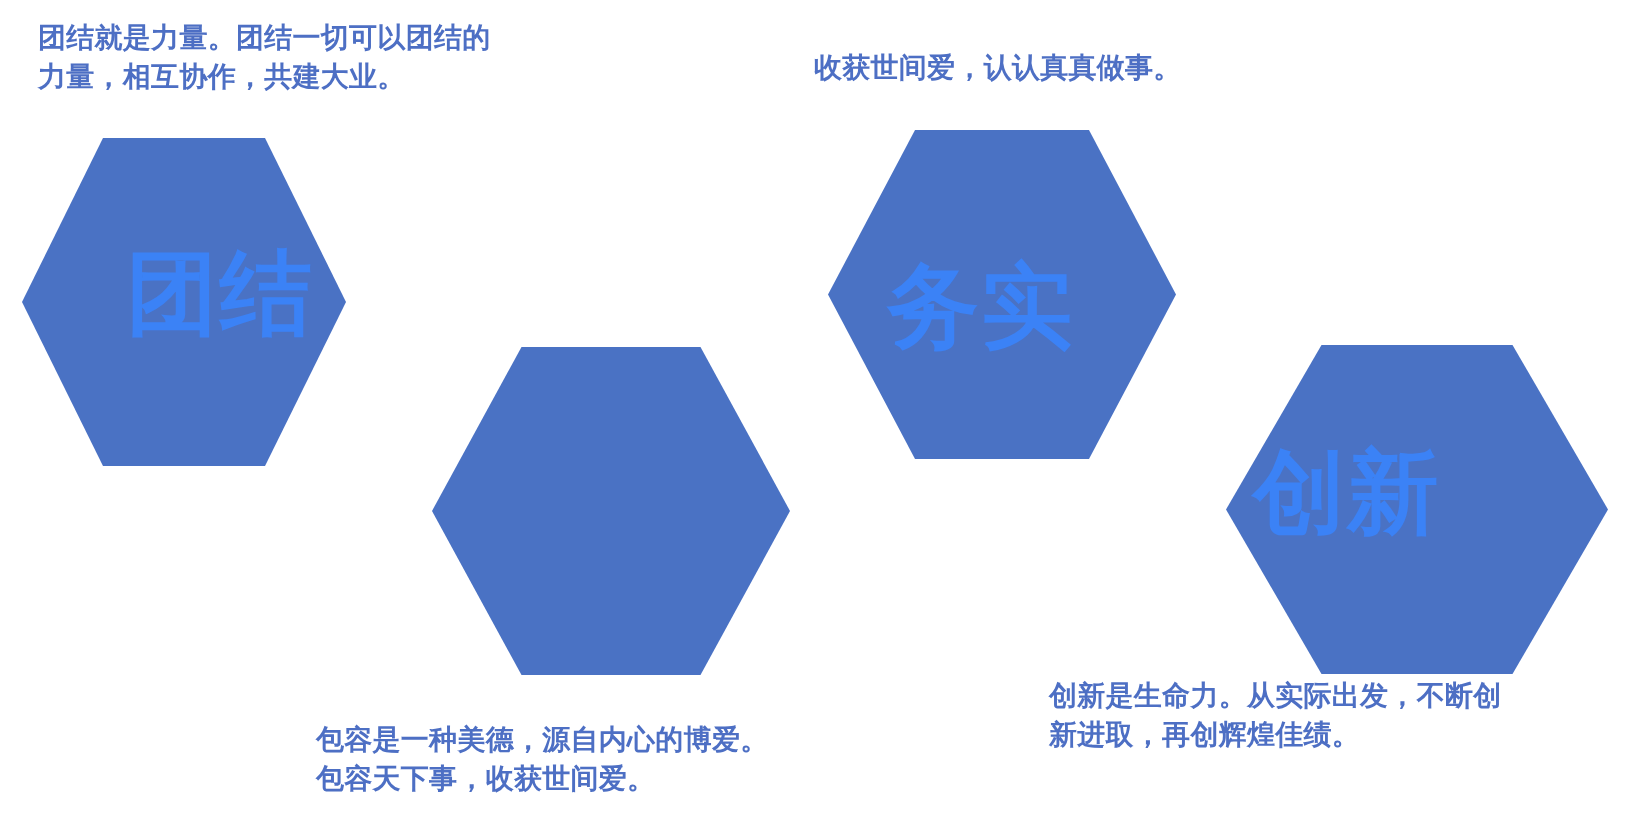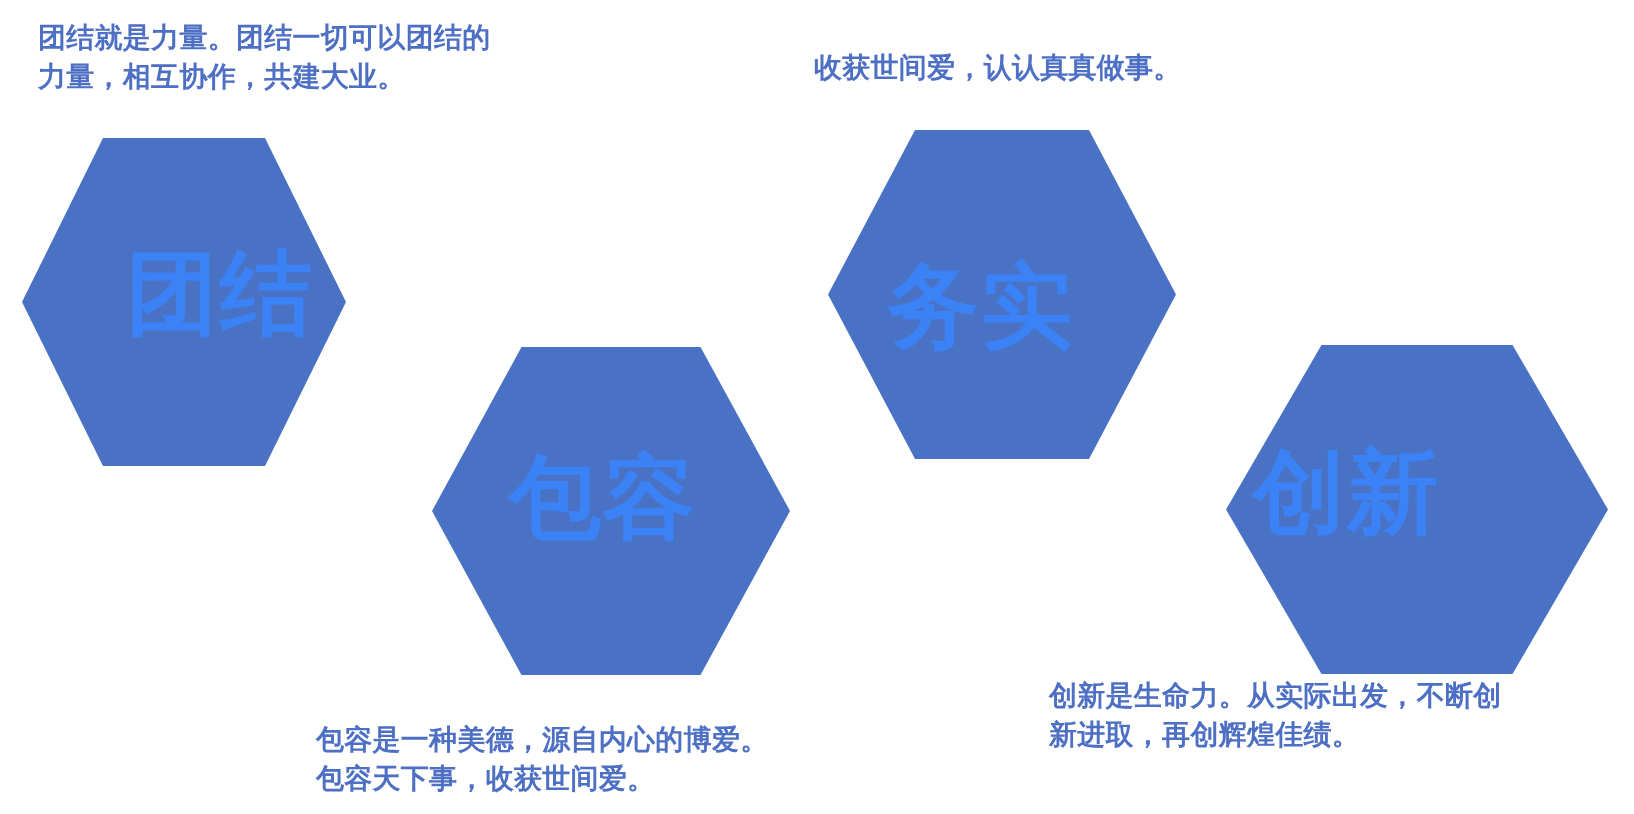--- a/index.html
+++ b/index.html
@@ -76,17 +76,16 @@
 
   <div class="caption" id="caption-4">创新是生命力。从实际出发，不断创
 新进取，再创辉煌佳绩。</div>
 
   <div class="hex" id="hex-1"></div>
   <div class="hex" id="hex-2"></div>
   <div class="hex" id="hex-3"></div>
   <div class="hex" id="hex-4"></div>
 
   <div class="hex-label" id="hex-label-1">团结</div>
-  <div class="hex-label" id="hex-label-2">包容</div>
   <div class="hex-label" id="hex-label-3">务实</div>
   <div class="hex-label" id="hex-label-4">创新</div>
 
 </div>
 
 </body></html>

